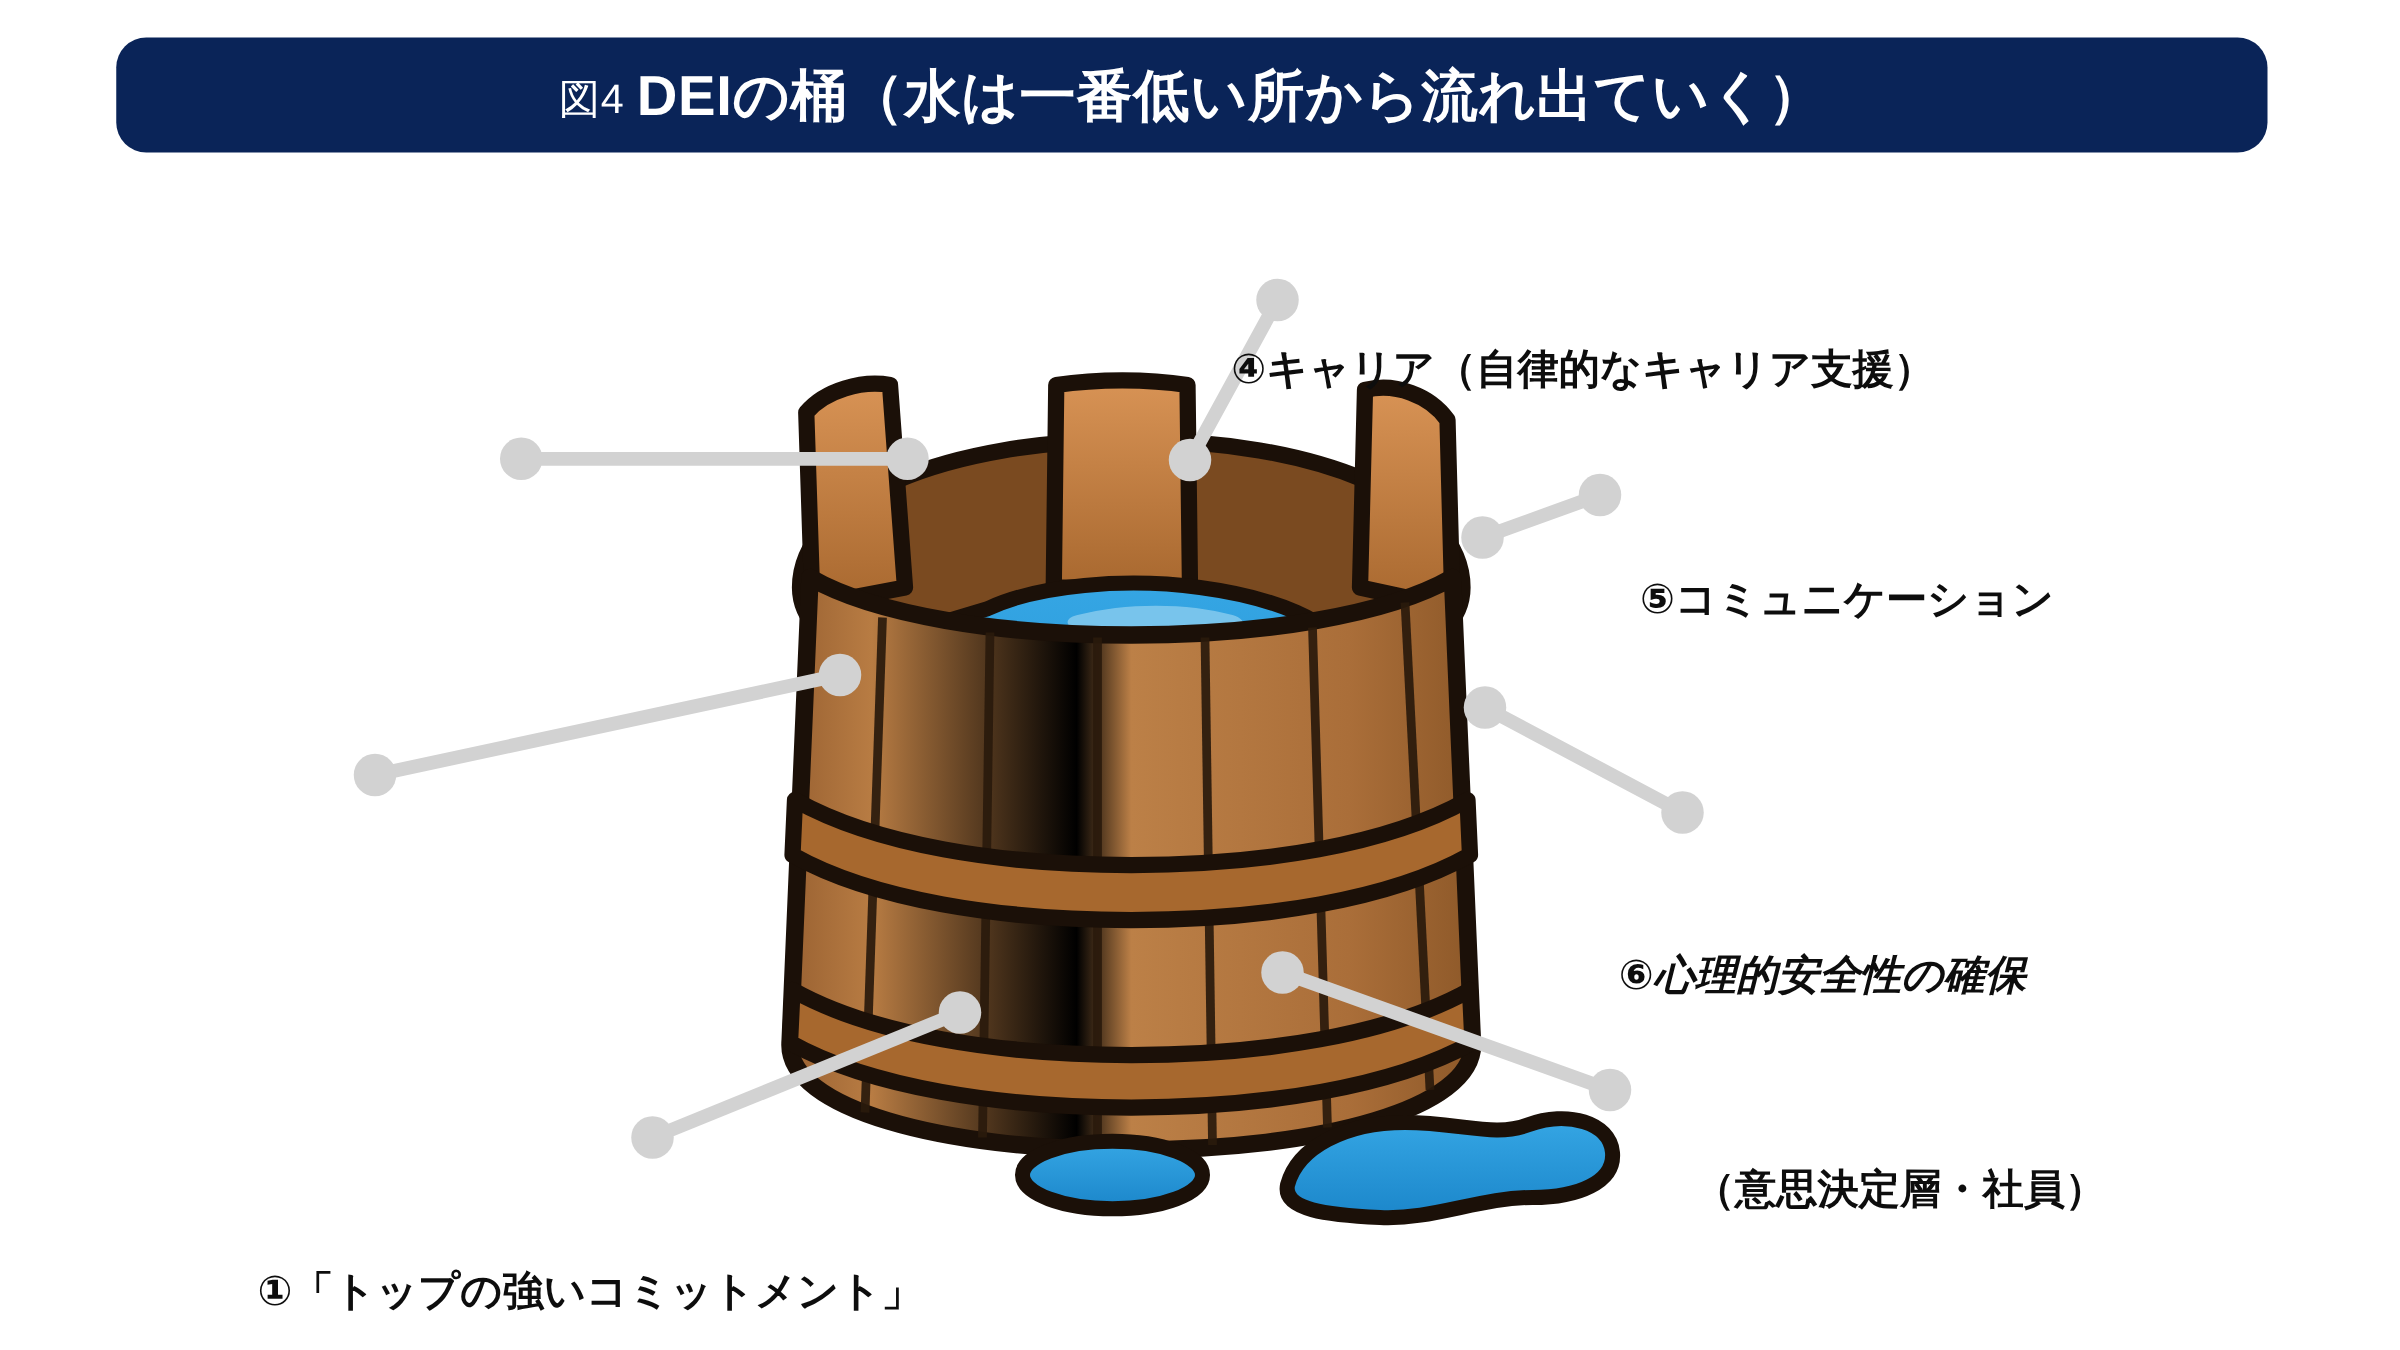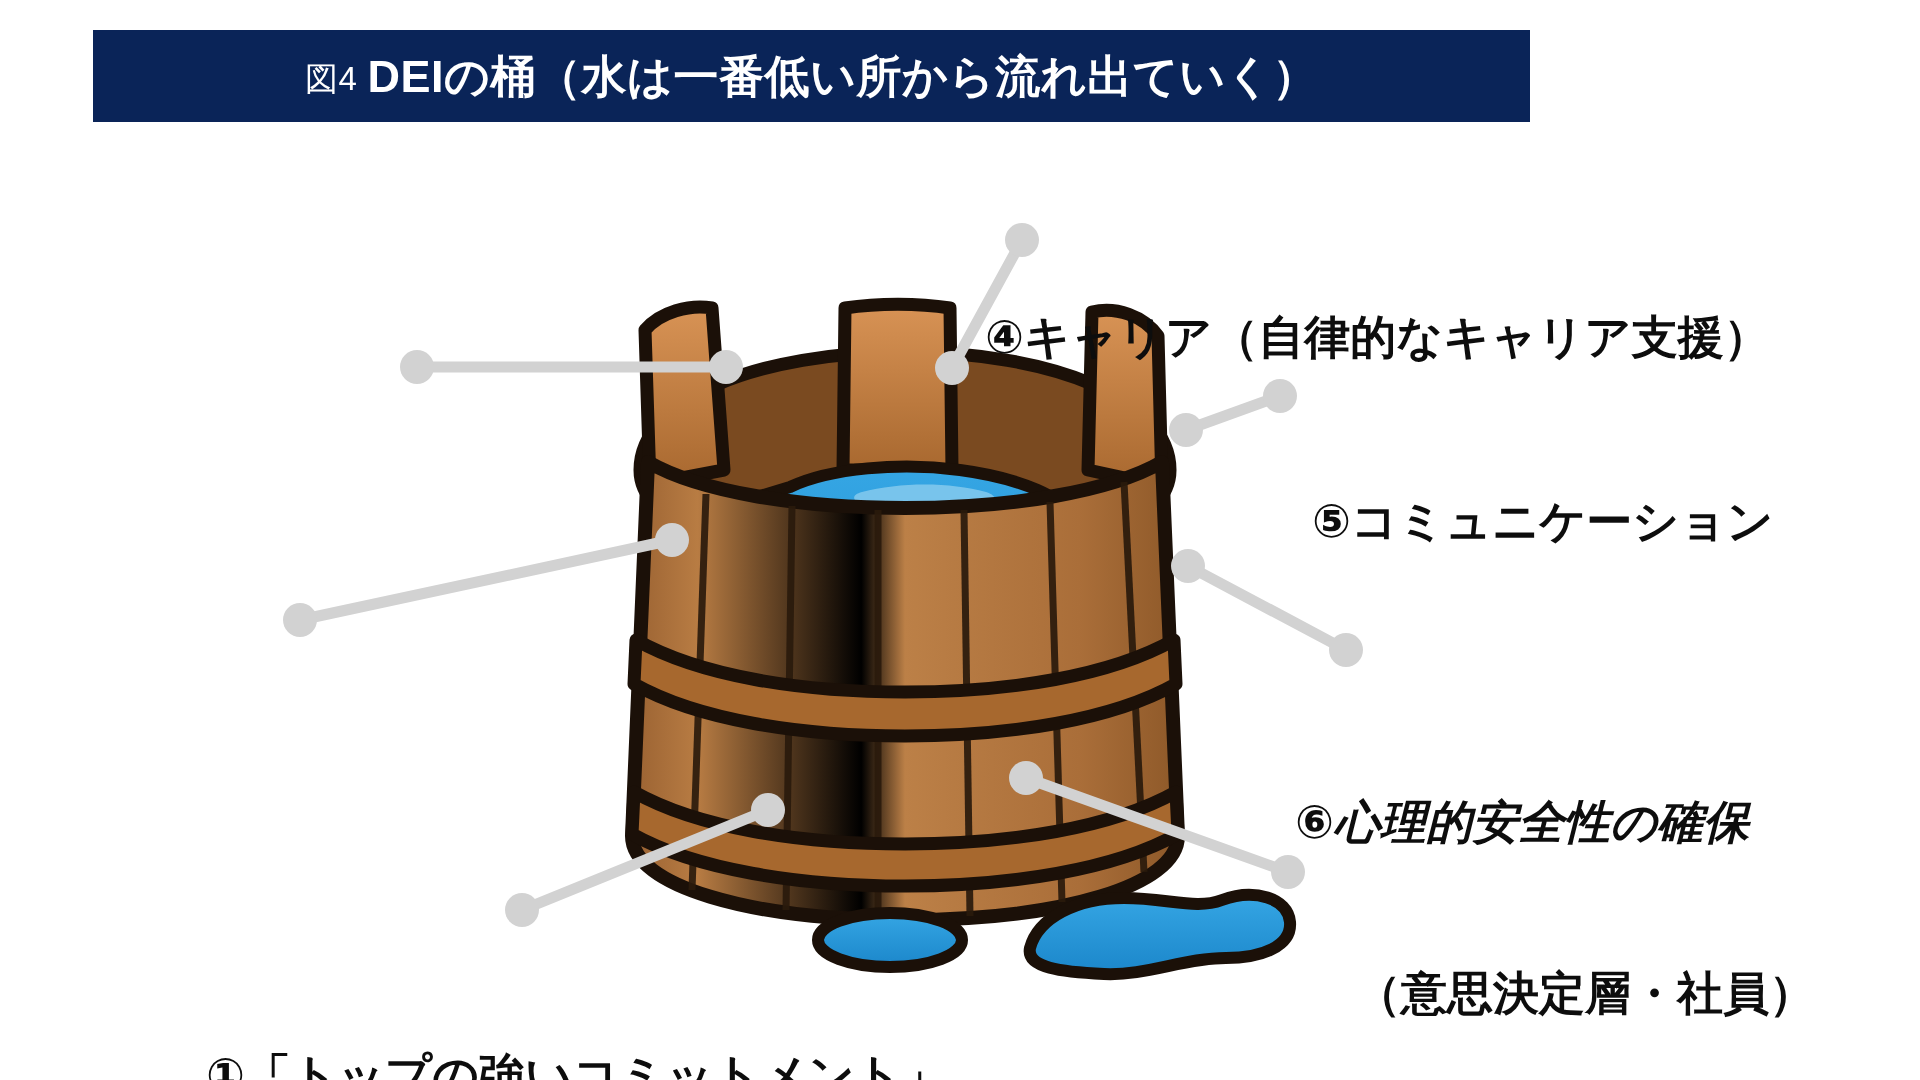--- a/index.html
+++ b/index.html
@@ -21,27 +21,28 @@
     top: 0;
     width: 1920px;
     height: 1080px;
   }
 
   
   .title-bar {
     position: absolute;
     left: 93px;
     top: 30px;
-    width: 1437px;
+    width: 1721px;
     height: 92px;
     background: #0A2458;
     display: flex;
     align-items: center;
     justify-content: center;
     box-sizing: border-box;
+    border-radius: 24px;
   }
   .title-text {
     color: #ffffff;
     font-size: 45px;
     font-weight: bold;
     letter-spacing: 0.5px;
     white-space: nowrap;
     line-height: 1;
   }
   .title-fig {
@@ -59,21 +60,21 @@
     width: 1920px;
     height: 1080px;
     pointer-events: none;
   }
 
   
   .label {
     position: absolute;
     color: #0d0d0d;
     font-weight: bold;
-    font-size: 46px;
+    font-size: 33px;
     line-height: 1.28;
     white-space: pre;
   }
   .label .ln { display: block; }
 
   .lbl-1 { left: 206px; top: 928px; }
   .lbl-2 { left: 104px; top: 600px; }
   .lbl-3 { left: 258px; top: 345px; }
   .lbl-4 { left: 985px; top: 190px; }
   .lbl-5 { left: 1312px; top: 374px; }

